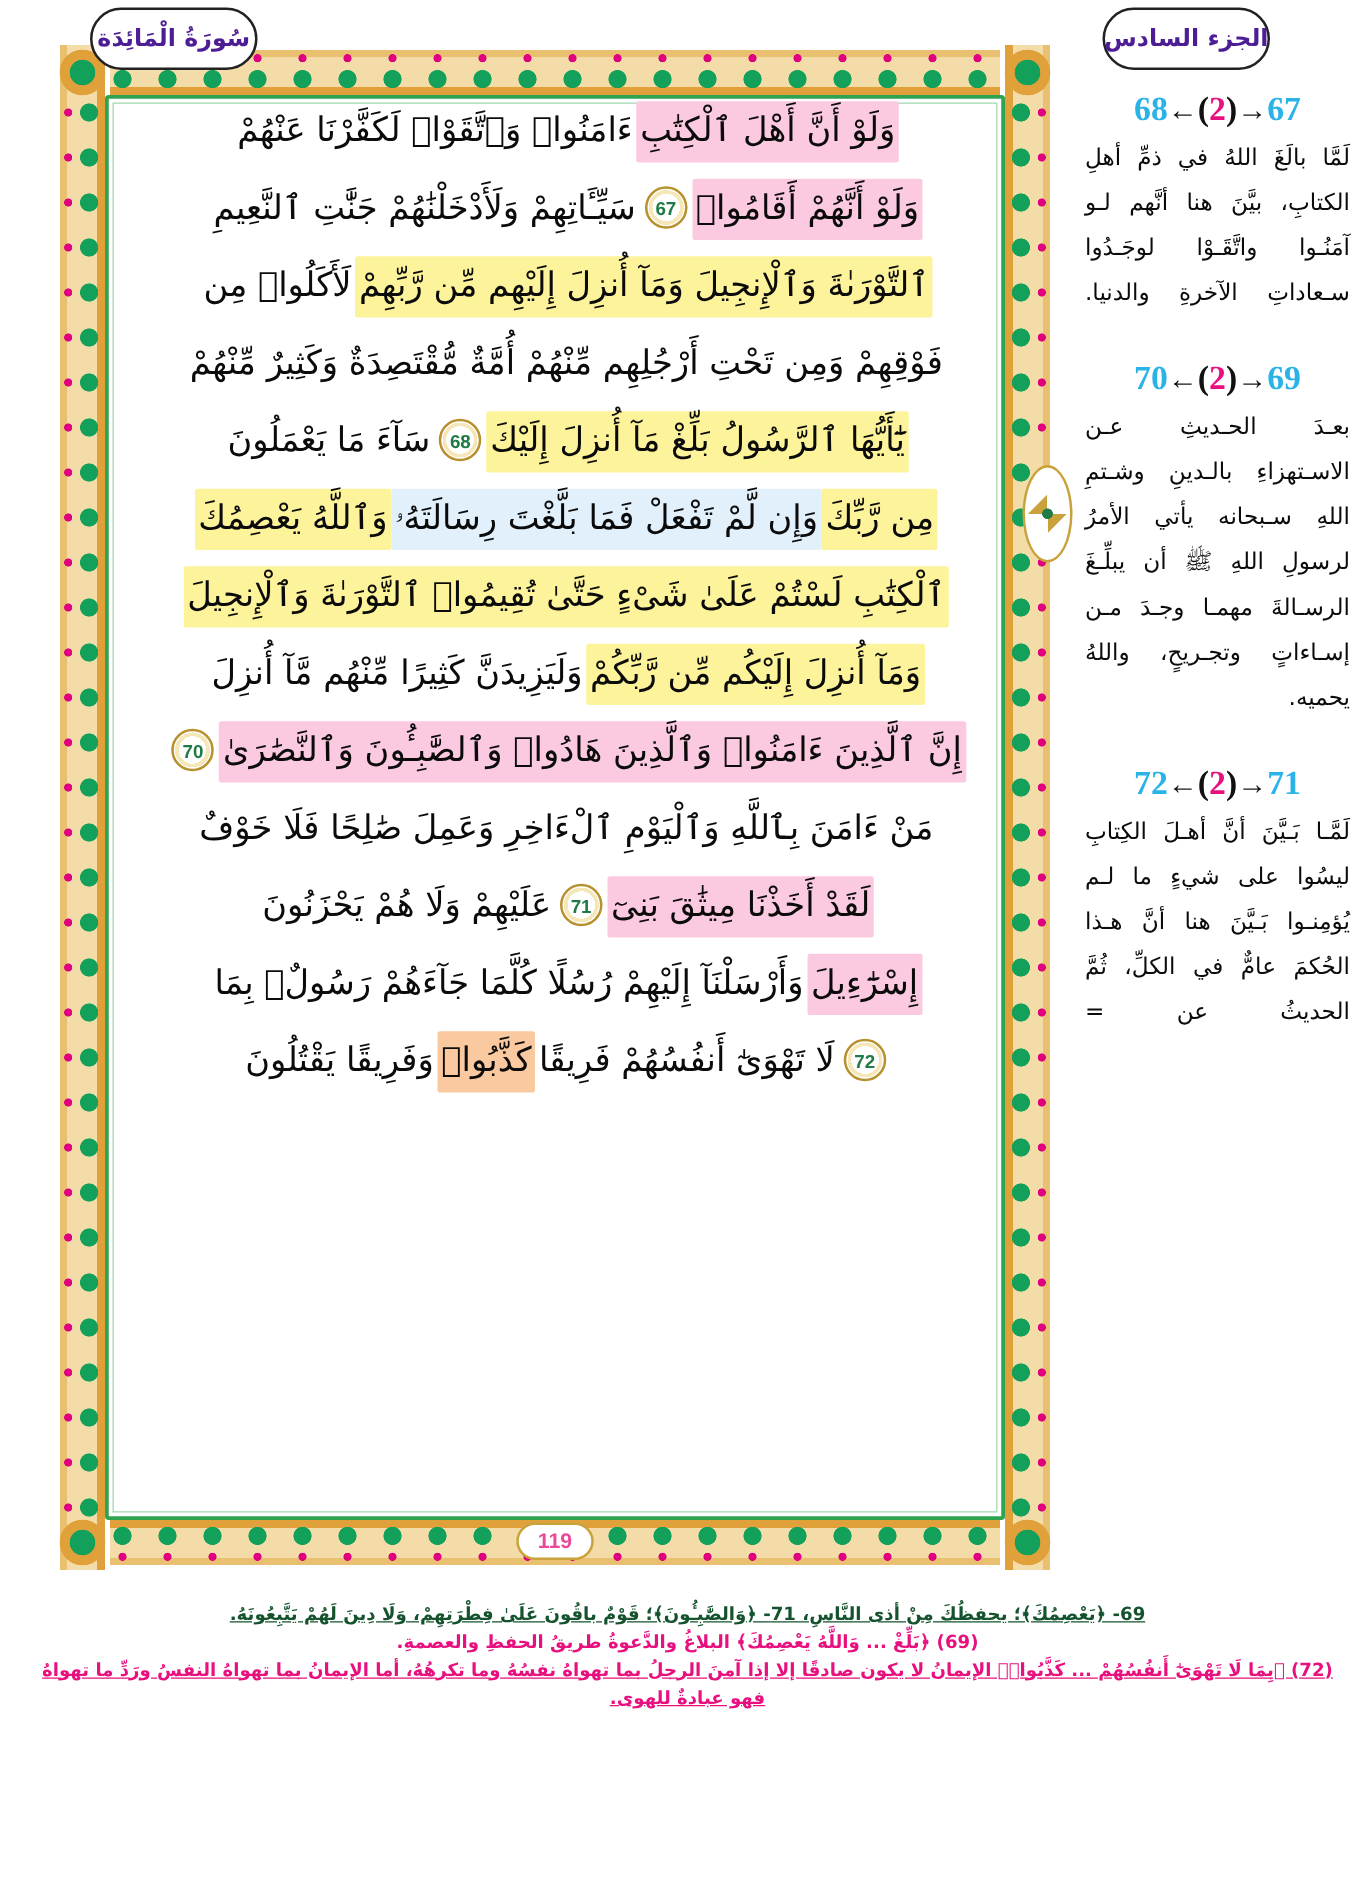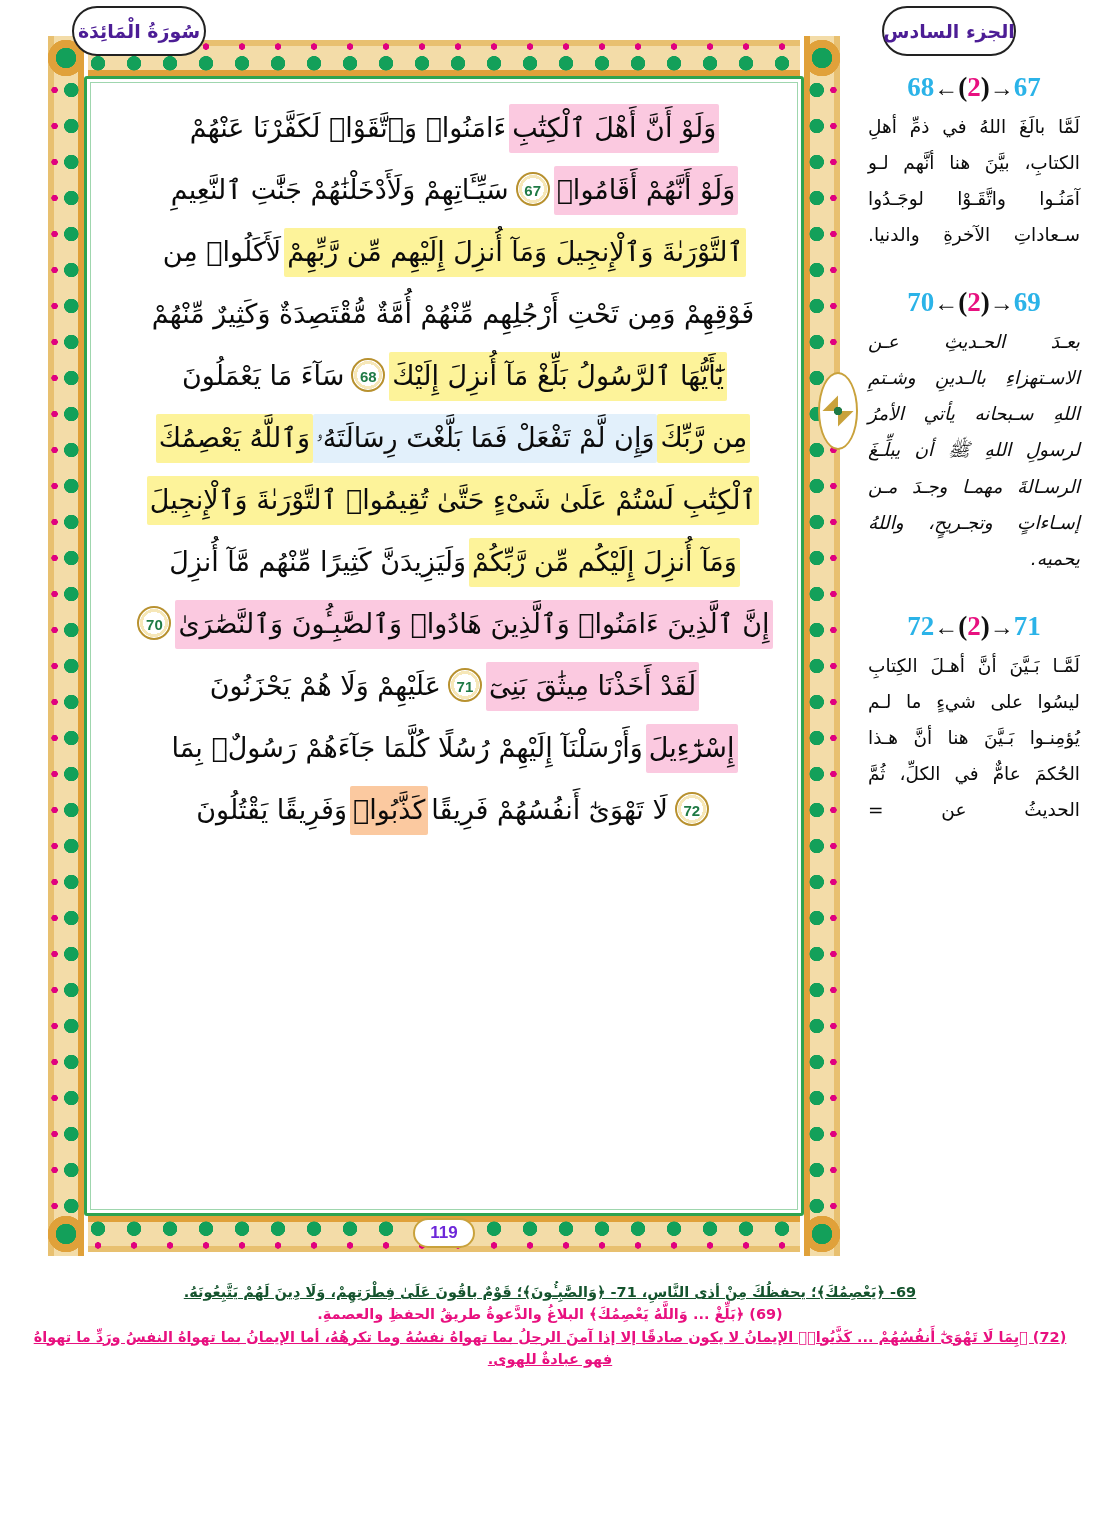--- a/index.html
+++ b/index.html
@@ -105,21 +105,21 @@
     color: #4c1d95;
     white-space: nowrap;
     letter-spacing: -0.5px;
   }
   .cart-surah { left: 72px;  width: 134px; }
   .cart-juz   { right: 80px; width: 134px; }
 
   
   .mushaf {
     position: absolute;
-    left: 88px; top: 98px;
+    left: 88px; top: 75px;
     width: 712px; height: 1122px;
     direction: rtl;
     padding: 6px 8px 0 26px;
   }
   .ayah-line {
     display: block;
     text-align: center;
     font-family: "DejaVu Sans", "Liberation Sans", sans-serif;
     font-size: 27px;
     line-height: 1.0;
@@ -190,21 +190,21 @@
     left: 50%; transform: translateX(-50%);
     bottom: 8px;
     width: 62px; height: 30px;
     border: 2px solid #c9a23c;
     border-radius: 16px;
     background: #fff;
     display: flex; align-items: center; justify-content: center;
     font-family: "Liberation Sans", sans-serif;
     font-size: 17px;
     font-weight: 700;
-    color: #6d28d9;
+    color: #ec4899;
     z-index: 6;
   }
 
   
   .sidebar {
     position: absolute;
     right: 16px; top: 72px;
     width: 212px;
     direction: rtl;
   }
@@ -227,21 +227,21 @@
     font-family: "DejaVu Sans", "Liberation Sans", sans-serif;
     font-size: 18.5px;
     line-height: 1.95;
     color: #0b0b0b;
     text-align: justify;
     text-align-last: justify;
     margin-bottom: 20px;
     word-spacing: 1px;
   }
   .sb-gap-1 { margin-bottom: 34px; }
-  .sb-gap-2 { margin-bottom: 34px; font-style: italic; }
+  .sb-gap-2 { margin-bottom: 34px; }
 
   
   .footnotes {
     position: absolute;
     left: 26px; right: 22px;
     top: 1282px;
     direction: rtl;
     text-align: center;
   }
   .fn {
@@ -289,20 +289,21 @@
   <div class="mushaf" id="mushaf">
       <div class="ayah-line"><span class="seg hl-pink">وَلَوْ أَنَّ أَهْلَ ٱلْكِتَٰبِ</span><span class="seg hl-none">ءَامَنُوا۟ وَٱتَّقَوْا۟ لَكَفَّرْنَا عَنْهُمْ</span></div>
       <div class="ayah-line"><span class="seg hl-pink">وَلَوْ أَنَّهُمْ أَقَامُوا۟</span><span class="ayah-num">67</span><span class="seg hl-none">سَيِّـَٔاتِهِمْ وَلَأَدْخَلْنَٰهُمْ جَنَّٰتِ ٱلنَّعِيمِ</span></div>
       <div class="ayah-line"><span class="seg hl-yellow">ٱلتَّوْرَىٰةَ وَٱلْإِنجِيلَ وَمَآ أُنزِلَ إِلَيْهِم مِّن رَّبِّهِمْ</span><span class="seg hl-none">لَأَكَلُوا۟ مِن</span></div>
       <div class="ayah-line"><span class="seg hl-none">فَوْقِهِمْ وَمِن تَحْتِ أَرْجُلِهِم مِّنْهُمْ أُمَّةٌ مُّقْتَصِدَةٌ وَكَثِيرٌ مِّنْهُمْ</span></div>
       <div class="ayah-line"><span class="seg hl-yellow">يَٰٓأَيُّهَا ٱلرَّسُولُ بَلِّغْ مَآ أُنزِلَ إِلَيْكَ</span><span class="ayah-num">68</span><span class="seg hl-none">سَآءَ مَا يَعْمَلُونَ</span></div>
       <div class="ayah-line"><span class="seg hl-yellow">مِن رَّبِّكَ</span><span class="seg hl-blue">وَإِن لَّمْ تَفْعَلْ فَمَا بَلَّغْتَ رِسَالَتَهُۥ</span><span class="seg hl-yellow">وَٱللَّهُ يَعْصِمُكَ</span></div>
       <div class="ayah-line"><span class="seg hl-yellow">ٱلْكِتَٰبِ لَسْتُمْ عَلَىٰ شَىْءٍ حَتَّىٰ تُقِيمُوا۟ ٱلتَّوْرَىٰةَ وَٱلْإِنجِيلَ</span></div>
       <div class="ayah-line"><span class="seg hl-yellow">وَمَآ أُنزِلَ إِلَيْكُم مِّن رَّبِّكُمْ</span><span class="seg hl-none">وَلَيَزِيدَنَّ كَثِيرًا مِّنْهُم مَّآ أُنزِلَ</span></div>
       <div class="ayah-line"><span class="seg hl-pink">إِنَّ ٱلَّذِينَ ءَامَنُوا۟ وَٱلَّذِينَ هَادُوا۟ وَٱلصَّٰبِـُٔونَ وَٱلنَّصَٰرَىٰ</span><span class="ayah-num">70</span></div>
+      <div class="ayah-line"><span class="seg hl-none">مَنْ ءَامَنَ بِٱللَّهِ وَٱلْيَوْمِ ٱلْءَاخِرِ وَعَمِلَ صَٰلِحًا فَلَا خَوْفٌ</span></div>
       <div class="ayah-line"><span class="seg hl-pink">لَقَدْ أَخَذْنَا مِيثَٰقَ بَنِىٓ</span><span class="ayah-num">71</span><span class="seg hl-none">عَلَيْهِمْ وَلَا هُمْ يَحْزَنُونَ</span></div>
       <div class="ayah-line"><span class="seg hl-pink">إِسْرَٰٓءِيلَ</span><span class="seg hl-none">وَأَرْسَلْنَآ إِلَيْهِمْ رُسُلًا كُلَّمَا جَآءَهُمْ رَسُولٌۢ بِمَا</span></div>
       <div class="ayah-line"><span class="ayah-num">72</span><span class="seg hl-none">لَا تَهْوَىٰٓ أَنفُسُهُمْ فَرِيقًا</span><span class="seg hl-orange">كَذَّبُوا۟</span><span class="seg hl-none">وَفَرِيقًا يَقْتُلُونَ</span></div>
     </div>
 
   <div class="sidebar" id="sidebar">
       <div class="nav-row"><span class="n-blue">68</span><span class="n-arrow">←</span><span class="n-paren">(</span><span class="n-pink">2</span><span class="n-paren">)</span><span class="n-arrow">→</span><span class="n-blue">67</span></div>
       <div class="tafsir-block sb-gap-1">لَمَّا بالَغَ اللهُ في ذمِّ أهلِ الكتابِ، بيَّنَ هنا أنَّهم لـو آمَنُـوا واتَّقَـوْا لوجَـدُوا سـعاداتِ الآخرةِ والدنيا.</div>
       <div class="nav-row"><span class="n-blue">70</span><span class="n-arrow">←</span><span class="n-paren">(</span><span class="n-pink">2</span><span class="n-paren">)</span><span class="n-arrow">→</span><span class="n-blue">69</span></div>
       <div class="tafsir-block sb-gap-2">بعـدَ الحـديثِ عـن الاسـتهزاءِ بالـدينِ وشـتمِ اللهِ سـبحانه يأتي الأمرُ لرسولِ اللهِ ﷺ أن يبلِّـغَ الرسـالةَ مهمـا وجـدَ مـن إسـاءاتٍ وتجـريحٍ، واللهُ يحميه.</div>

